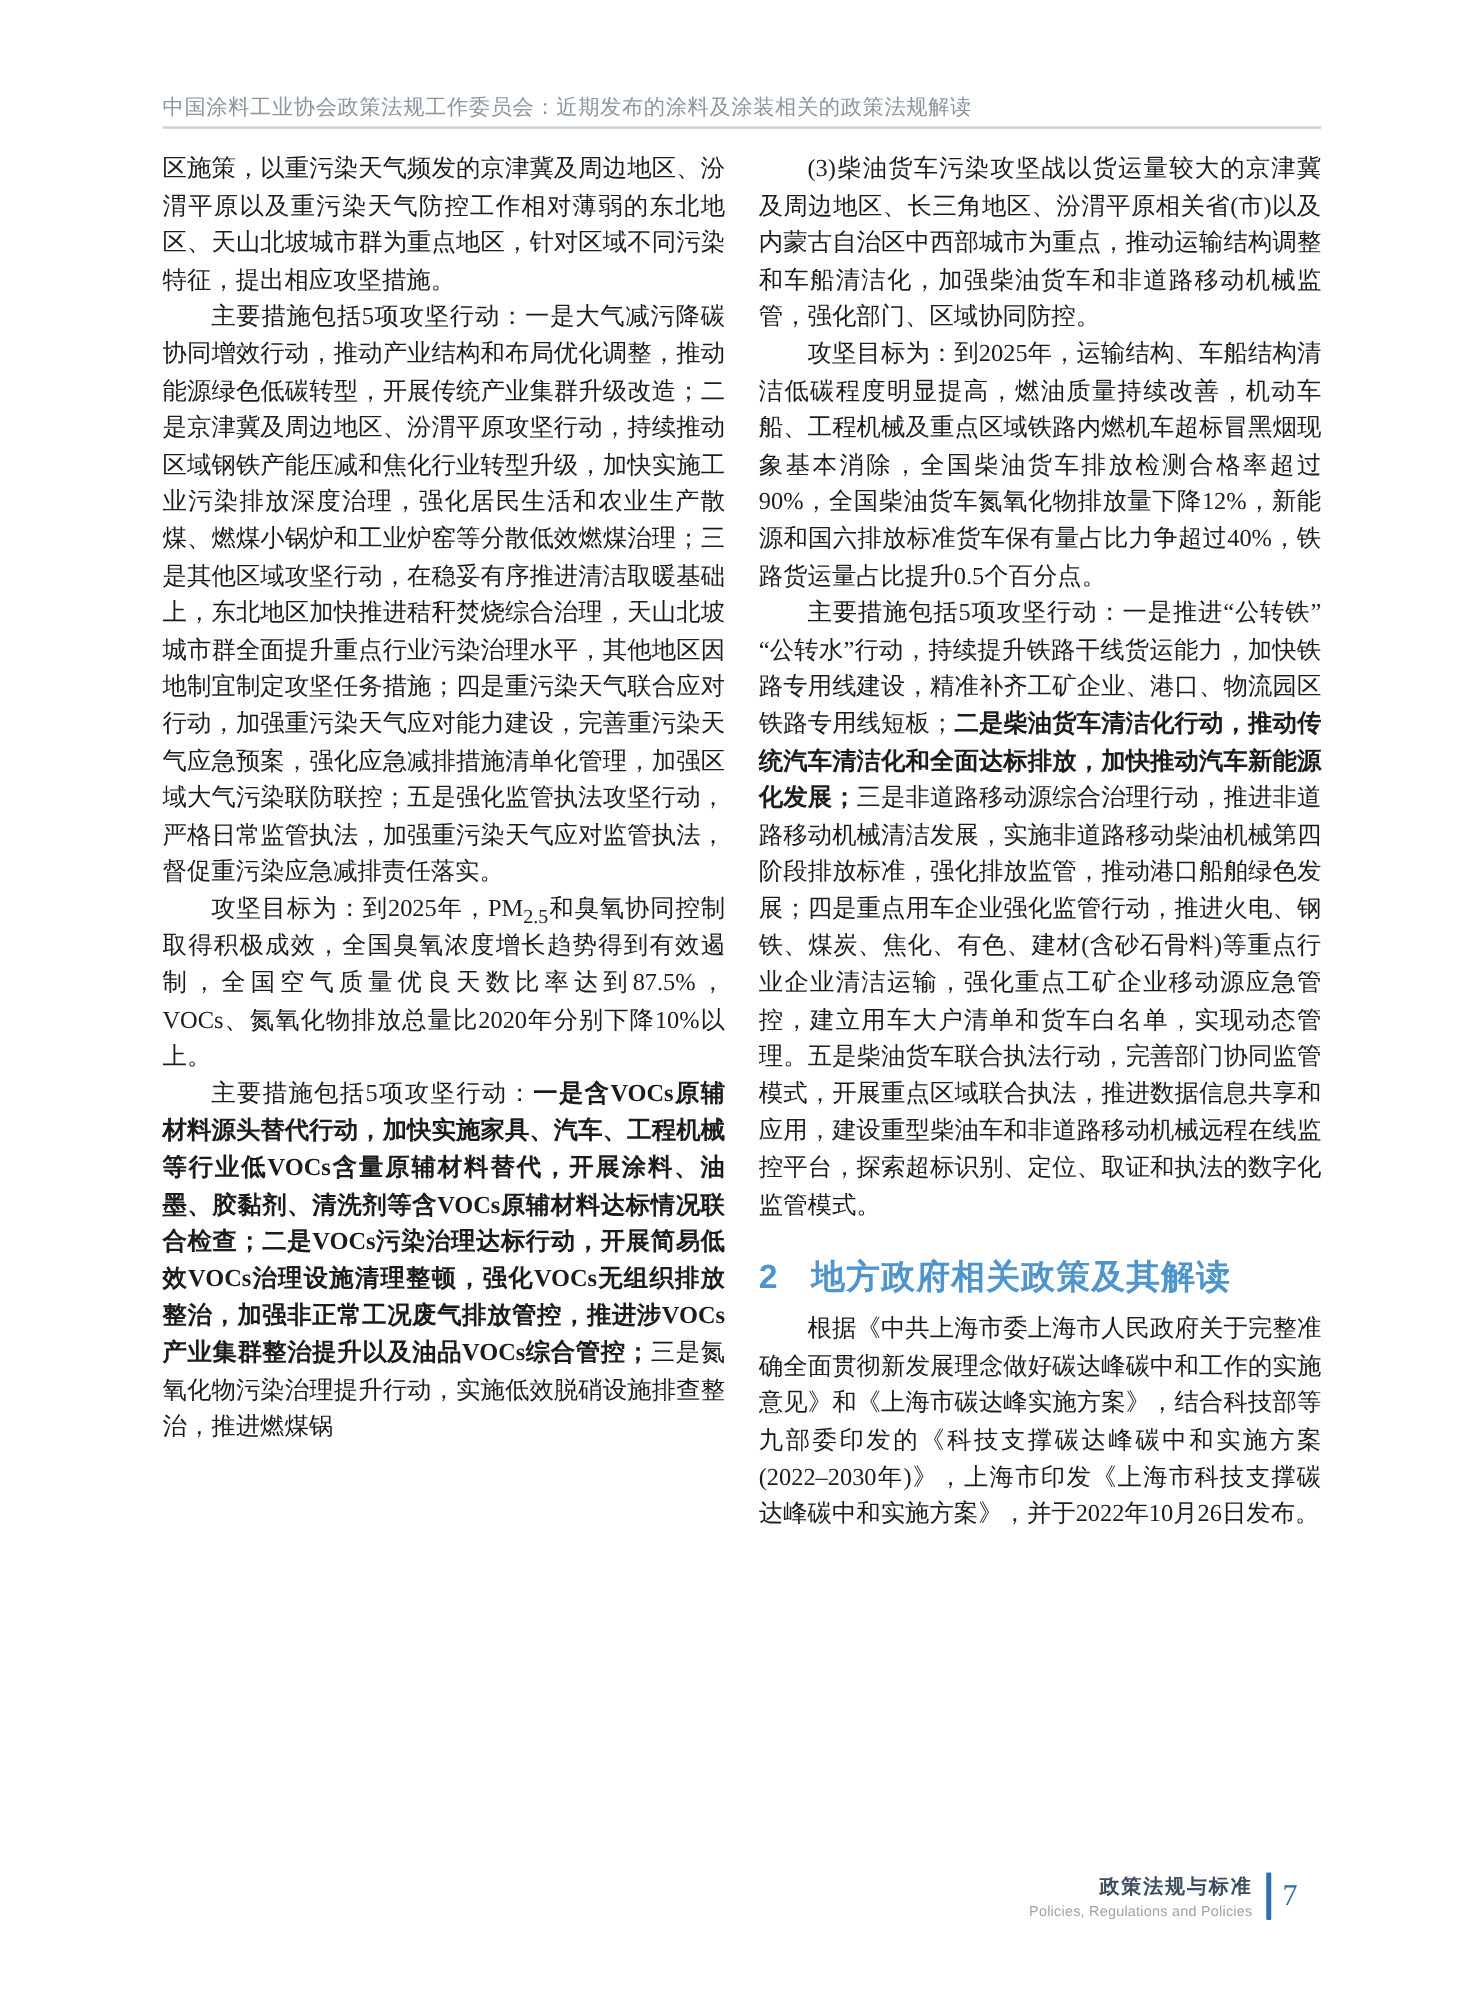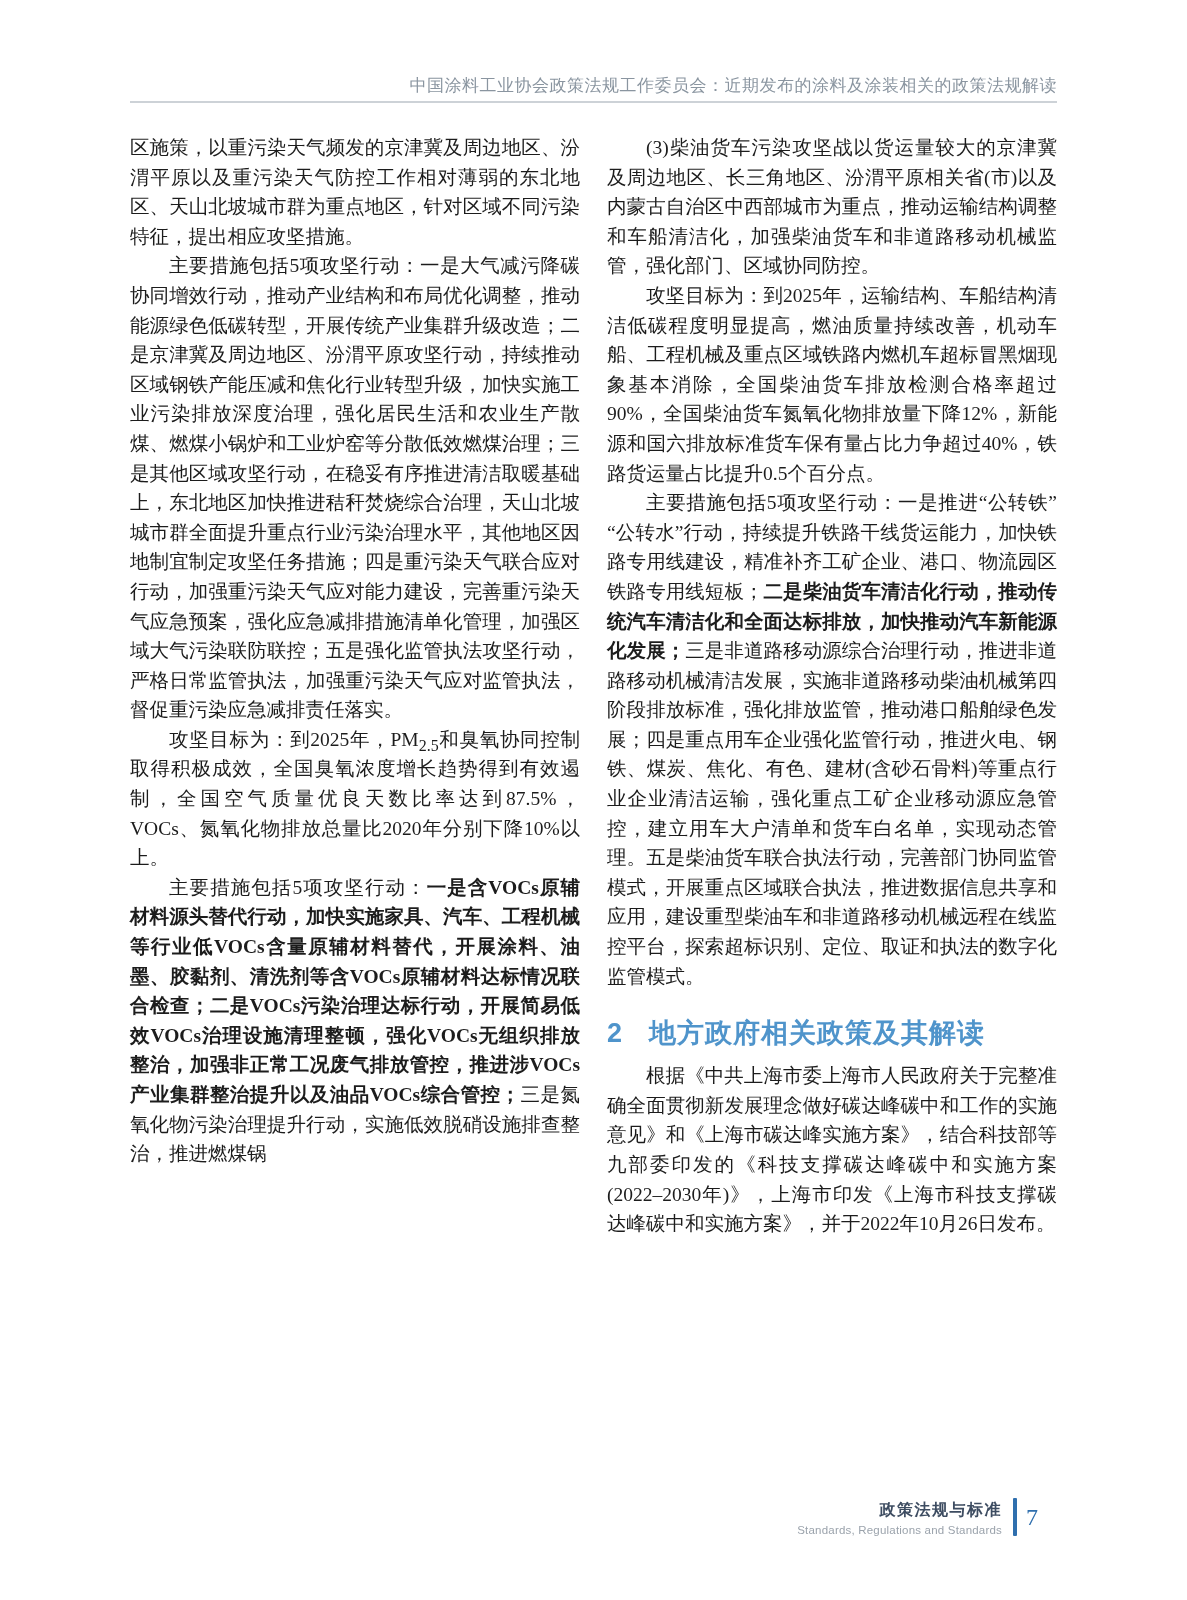--- a/index.html
+++ b/index.html
@@ -13,32 +13,32 @@
   }
   html,body{margin:0;padding:0;}
   body{
     width:1187px;height:1600px;position:relative;background:#ffffff;
     font-family:"Liberation Serif","DejaVu Serif",serif;
     color:var(--body-text);
     overflow:hidden;
   }
   .header{
     position:absolute;left:130px;top:74px;width:927px;
-    text-align:right;
+    text-align:left;
     font-family:Liberation Serif, serif;
     font-size:17px;color:var(--header-gray);
     letter-spacing:0.5px;white-space:nowrap;
   }
   .header-rule{
     position:absolute;left:130px;top:101px;width:927px;height:0;
     border-top:2px solid var(--rule-gray);
   }
   .content{
     position:absolute;left:130px;top:121px;width:927px;
-    display:flex;gap:27px;margin-top:12px;
+    display:flex;gap:27px;
   }
   .col{width:450px;}
   .para{
     margin:0;
     font-size:19.5px;line-height:29.6px;
     text-align:justify;text-justify:inter-character;
     text-indent:2em;
   }
   .para.cont{text-indent:0;}
   .para b{font-weight:700;}
@@ -97,17 +97,17 @@
         <span class="h-num">2</span>
         <span>地方政府相关政策及其解读</span>
       </h2>
       <p class="para"><span>根据《中共上海市委上海市人民政府关于完整准确全面贯彻新发展理念做好碳达峰碳中和工作的实施意见》和《上海市碳达峰实施方案》，结合科技部等九部委印发的《科技支撑碳达峰碳中和实施方案(2022–2030年)》，上海市印发《上海市科技支撑碳达峰碳中和实施方案》，并于2022年10月26日发布。</span></p>
     </div>
 </div>
 
 <div class="footer">
   <div class="footer-text">
     <div class="footer-cn">政策法规与标准</div>
-    <div class="footer-en">Standards, Regulations and Standards</div>
+    <div class="footer-en">Policies, Regulations and Policies</div>
   </div>
   <div class="footer-bar"></div>
   <div class="footer-page">7</div>
 </div>
 
 </body></html>

